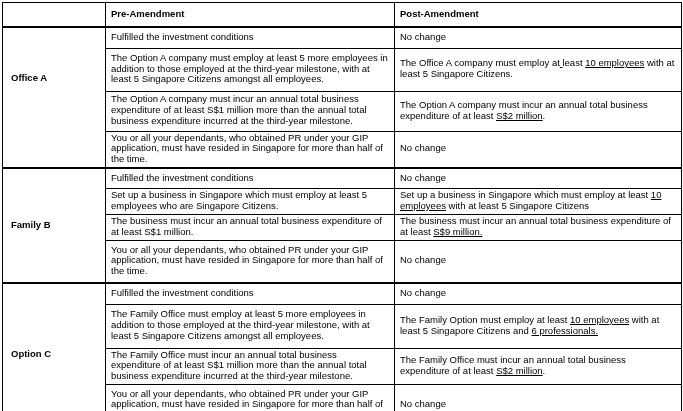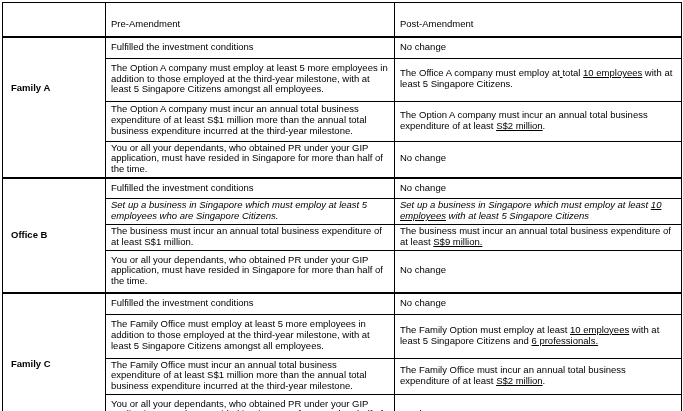--- a/index.html
+++ b/index.html
@@ -15,24 +15,24 @@
   }
   th,td{
     border:1px solid #000;
     vertical-align:middle;
     padding:1px 5px 2px 5px;
     text-align:left;
     overflow:hidden;
     word-wrap:break-word;
   }
   thead th{
-    font-weight:normal;
+    font-weight:bold;
     height:19px;
     border-bottom-width:2px;
-    padding-top:12px;
+    padding-top:2px;
   }
   tr.section-start td{border-top-width:2px;}
   td.option-cell{font-weight:bold;padding-left:8px;}
   td.option-cell.opt-0{padding-bottom:40px;}
   .u{text-decoration:underline;}
 </style>
 </head>
 <body>
 
 <div>
@@ -44,55 +44,55 @@
     </colgroup>
     <thead>
       <tr style="height:20px">
         <th></th>
         <th>Pre-Amendment</th>
         <th>Post-Amendment</th>
       </tr>
     </thead>
     <tbody id="table-body">
         <tr style="height: 21px;">
-          <td rowspan="4" class="option-cell opt-0"><span>Family A</span></td>
+          <td rowspan="4" class="option-cell opt-0"><span>Office A</span></td>
           <td><span>Fulfilled the investment conditions</span></td>
           <td><span>No change</span></td>
         </tr>
         <tr style="height: 43px;">
           <td><span>The Option A company must employ at least 5 more employees in addition to those employed at the third-year milestone, with at least 5 Singapore Citizens amongst all employees.</span></td>
-          <td><span>The Office A company must employ at</span><span class="u"> </span><span>total </span><span class="u">10 employees</span><span> with at least 5 Singapore Citizens.</span></td>
+          <td><span>The Office A company must employ at</span><span class="u"> </span><span>least </span><span class="u">10 employees</span><span> with at least 5 Singapore Citizens.</span></td>
         </tr>
         <tr style="height: 40px;">
           <td><span>The Option A company must incur an annual total business expenditure of at least S$1 million more than the annual total business expenditure incurred at the third-year milestone.</span></td>
           <td><span>The Option A company must incur an annual total business expenditure of at least </span><span class="u">S$2 million</span><span>.</span></td>
         </tr>
         <tr style="height: 32px;">
           <td><span>You or all your dependants, who obtained PR under your GIP application, must have resided in Singapore for more than half of the time.</span></td>
           <td><span>No change</span></td>
         </tr>
         <tr class="section-start" style="height: 21px;">
-          <td rowspan="4" class="option-cell opt-1"><span>Office B</span></td>
+          <td rowspan="4" class="option-cell opt-1"><span>Family B</span></td>
           <td><span>Fulfilled the investment conditions</span></td>
           <td><span>No change</span></td>
         </tr>
-        <tr style="height: 23px; font-style: italic;">
+        <tr style="height: 23px;">
           <td><span>Set up a business in Singapore which must employ at least 5 employees who are Singapore Citizens.</span></td>
           <td><span>Set up a business in Singapore which must employ at least </span><span class="u">10 employees</span><span> with at least 5 Singapore Citizens</span></td>
         </tr>
         <tr style="height: 22px;">
           <td><span>The business must incur an annual total business expenditure of at least S$1 million.</span></td>
           <td><span>The business must incur an annual total business expenditure of at least </span><span class="u">S$9 million.</span></td>
         </tr>
         <tr style="height: 43px;">
           <td><span>You or all your dependants, who obtained PR under your GIP application, must have resided in Singapore for more than half of the time.</span></td>
           <td><span>No change</span></td>
         </tr>
         <tr class="section-start" style="height: 21px;">
-          <td rowspan="4" class="option-cell opt-2"><span>Family C</span></td>
+          <td rowspan="4" class="option-cell opt-2"><span>Option C</span></td>
           <td><span>Fulfilled the investment conditions</span></td>
           <td><span>No change</span></td>
         </tr>
         <tr style="height: 44px;">
           <td><span>The Family Office must employ at least 5 more employees in addition to those employed at the third-year milestone, with at least 5 Singapore Citizens amongst all employees.</span></td>
           <td><span>The Family Option must employ at least </span><span class="u">10 employees</span><span> with at least 5 Singapore Citizens and </span><span class="u">6 professionals.</span></td>
         </tr>
         <tr style="height: 35px;">
           <td><span>The Family Office must incur an annual total business expenditure of at least S$1 million more than the annual total business expenditure incurred at the third-year milestone.</span></td>
           <td><span>The Family Office must incur an annual total business expenditure of at least </span><span class="u">S$2 million</span><span>.</span></td>

